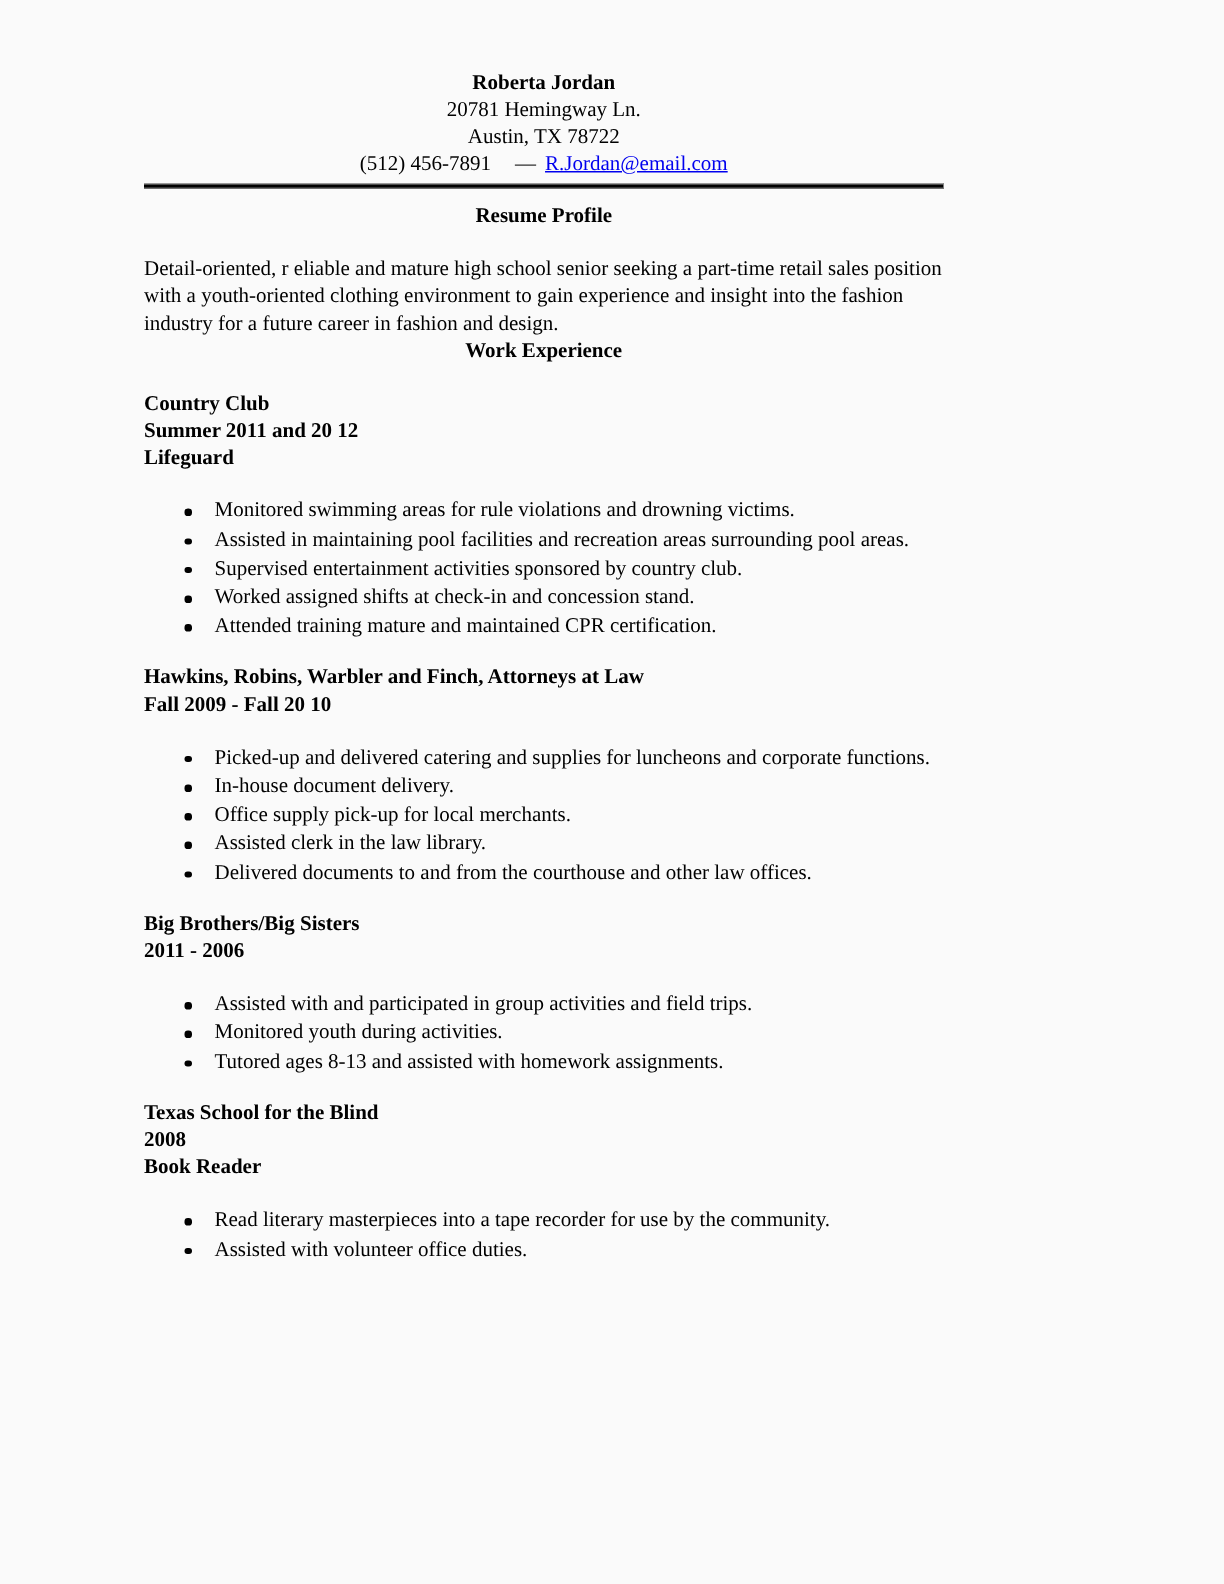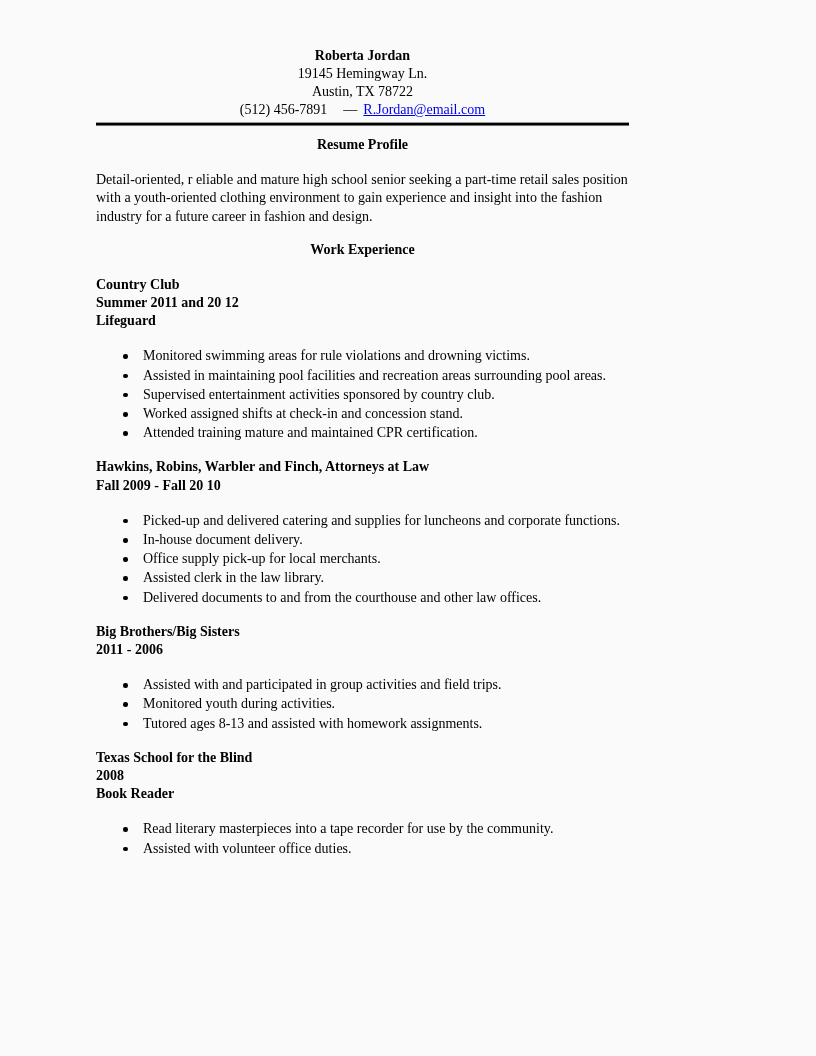--- a/index.html
+++ b/index.html
@@ -33,21 +33,20 @@
 
   .rule {
     margin-top: 3px;
     height: 4px;
     background: var(--rule-color);
     border-top: 1px solid #9a9a9a;
     border-bottom: 1px solid #6f6f6f;
   }
 
   .section-title {
-    margin-top: 15px;
     line-height: 18.5px;
     font-weight: bold;
     text-align: center;
   }
   .section-title.first { margin-top: 10px; }
 
   .body-par {
     margin-top: 16px;
     line-height: 18.6px;
   }
@@ -76,21 +75,21 @@
     border-radius: 50%;
   }
 </style>
 </head>
 <body>
 
 <div class="page">
 
   <div class="hdr center">
     <div class="b">Roberta Jordan</div>
-    <div>19145 Hemingway Ln.</div>
+    <div>20781 Hemingway Ln.</div>
     <div>Austin, TX 78722</div>
     <div>
       <span>(512) 456-7891</span><span class="contact-sep">—</span><a class="email" href="#">R.Jordan@email.com</a>
     </div>
   </div>
 
   <div class="rule"></div>
 
   <div class="section-title first">Resume Profile</div>
   <div class="body-par">Detail-oriented, r eliable and mature high school senior seeking a part-time retail sales position with a youth-oriented clothing environment to gain experience and insight into the fashion industry for a future career in fashion and design.</div>

